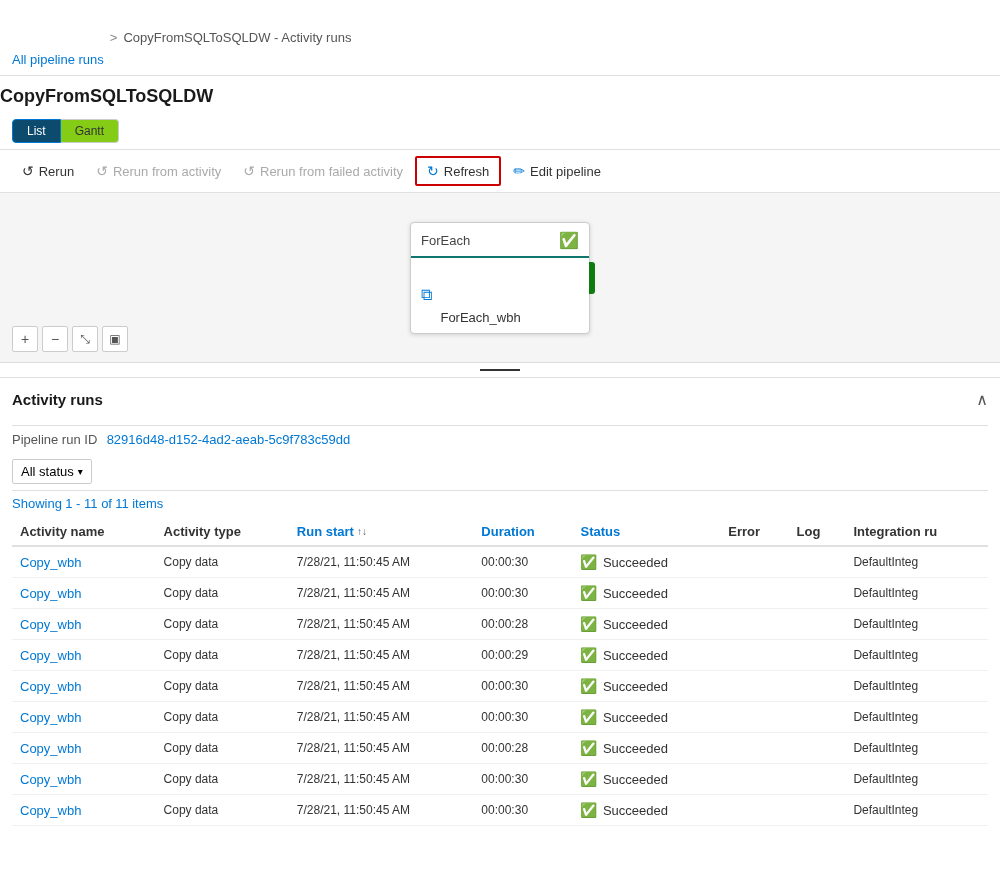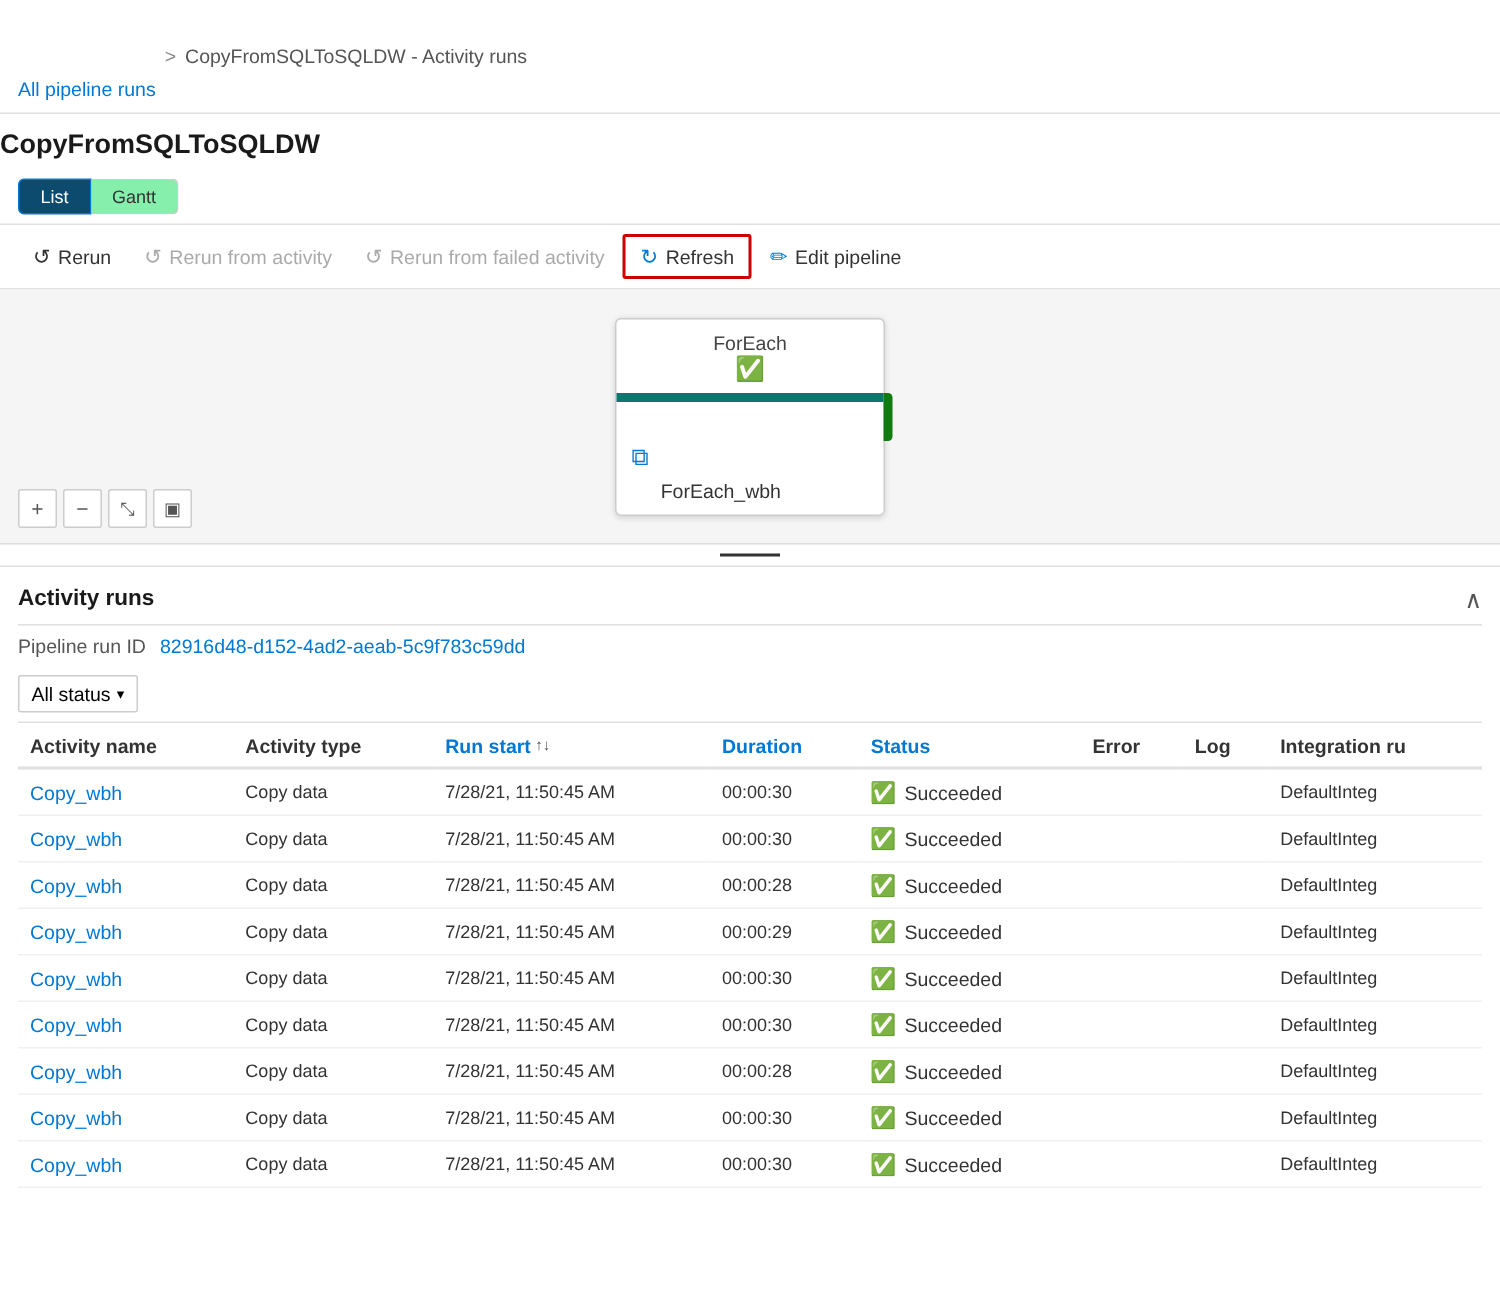--- a/index.html
+++ b/index.html
@@ -5,48 +5,48 @@
     * { box-sizing: border-box; margin: 0; padding: 0; font-family: 'Segoe UI', Arial, sans-serif; font-size: 13px; }
     body { background: #fff; color: #333; }
 
     .breadcrumb { display: flex; align-items: center; gap: 6px; padding: 8px 12px; font-size: 12px; color: #555; border-bottom: 1px solid #e0e0e0; }
     .breadcrumb a { color: #0078d4; text-decoration: none; margin-top: 44px; }
     .breadcrumb-sep { color: #888; }
 
     .page-title { padding: 10px 12px 6px 0; font-size: 18px; font-weight: 600; color: #1a1a1a; }
 
     .view-toggle { display: flex; align-items: center; gap: 0; padding: 6px 12px; }
-    .toggle-btn { padding: 4px 14px; border: 1px solid #ccc; cursor: pointer; font-size: 12px; background: #86efac; color: #333; }
+    .toggle-btn { padding: 4px 14px; border: 1px solid #ccc; cursor: pointer; font-size: 12px; background: #84cc16; color: #333; }
     .toggle-btn.active { background: #0c4a6e; color: #fff; border-color: #0078d4; }
     .toggle-btn:first-child { border-radius: 4px 0 0 4px; }
     .toggle-btn:last-child { border-radius: 0 4px 4px 0; border-left: none; }
 
     .toolbar { display: flex; align-items: center; gap: 2px; padding: 6px 12px; border-top: 1px solid #e0e0e0; border-bottom: 1px solid #e0e0e0; }
     .toolbar-btn { display: flex; align-items: center; gap: 5px; padding: 5px 10px; background: none; border: none; cursor: pointer; color: #333; font-size: 13px; border-radius: 2px; }
     .toolbar-btn.disabled { color: #aaa; cursor: default; }
     .toolbar-btn.highlighted { border: 2px solid #e00; border-radius: 2px; }
     .toolbar-icon { font-size: 14px; }
 
     .diagram-area { background: #f5f5f5; min-height: 165px; display: flex; align-items: center; justify-content: center; position: relative; border-bottom: 1px solid #ddd; }
     .diagram-controls { position: absolute; bottom: 10px; left: 12px; display: flex; align-items: center; gap: 4px; }
     .diagram-ctrl-btn { width: 26px; height: 26px; background: #fff; border: 1px solid #ccc; border-radius: 2px; cursor: pointer; display: flex; align-items: center; justify-content: center; font-size: 14px; color: #555; }
 
     .foreach-box { background: #fff; border: 1px solid #ccc; border-radius: 4px; min-width: 180px; box-shadow: 0 1px 4px rgba(0,0,0,0.15); position: relative; }
-    .foreach-header { display: flex; align-items: center; justify-content: space-between; padding: 8px 10px 6px 10px; font-size: 13px; font-weight: 500; color: #444; border-bottom: 6px solid #0f766e; flex-direction: column; }
+    .foreach-header { display: flex; align-items: center; justify-content: space-between; padding: 8px 10px 6px 10px; font-size: 13px; font-weight: 500; color: #444; border-bottom: 2px solid #0f766e; }
     .foreach-header-icons { display: flex; align-items: center; gap: 4px; }
     .foreach-success-icon { color: #107c10; font-size: 16px; }
     .foreach-green-bar { position: absolute; right: -6px; top: 50%; transform: translateY(-50%); width: 6px; height: 32px; background: #107c10; border-radius: 0 3px 3px 0; }
     .foreach-body { display: flex; align-items: center; gap: 8px; padding: 8px 10px; }
     .foreach-activity-icon { font-size: 16px; color: #0078d4; }
     .foreach-activity-name { font-size: 13px; color: #333; margin-top: 44px; }
 
     .divider-line { width: 40px; height: 2px; background: #333; margin: 0 auto; }
 
     .activity-runs-section { padding: 0 12px; }
-    .activity-runs-header { display: flex; align-items: flex-start; justify-content: space-between; padding: 12px 0 6px 0; border-bottom: 1px solid #e0e0e0; }
+    .activity-runs-header { display: flex; align-items: center; justify-content: space-between; padding: 12px 0 16px 0; border-bottom: 1px solid #e0e0e0; }
     .activity-runs-title { font-size: 15px; font-weight: 600; color: #1a1a1a; }
     .collapse-btn { cursor: pointer; font-size: 16px; color: #555; }
 
     .pipeline-run-id { font-size: 12px; color: #555; padding: 6px 0; }
     .pipeline-run-id a { color: #0078d4; text-decoration: none; }
 
     .filter-row { display: flex; align-items: center; gap: 6px; padding: 6px 0; border-bottom: 1px solid #e0e0e0; }
     .filter-btn { display: flex; align-items: center; gap: 4px; padding: 4px 8px; border: 1px solid #ccc; background: #fff; border-radius: 2px; cursor: pointer; font-size: 12px; }
 
     .showing-text { font-size: 12px; color: #555; padding: 5px 0; }
@@ -139,20 +139,27 @@
     <a href="#" style="margin-left:6px;">82916d48-d152-4ad2-aeab-5c9f783c59dd</a>
   </div>
 
   <div class="filter-row">
     <button class="filter-btn">
       <span>All status</span>
       <span style="font-size:10px;">▾</span>
     </button>
   </div>
 
+  <div class="showing-text">
+    <span>Showing</span>
+    <span> <span style="color:#0078d4;">1 - 11</span> </span>
+    <span>of</span>
+    <span style="color:#0078d4;">11</span>
+    <span>items</span>
+  </div>
 
   <table class="data-table">
     <thead>
       <tr>
         <th><span class="th-sort">Activity name</span></th>
         <th><span>Activity type</span></th>
         <th class="blue">
           <span class="th-sort">
             <span>Run start</span>
             <span class="sort-icon"> ↑↓</span>

